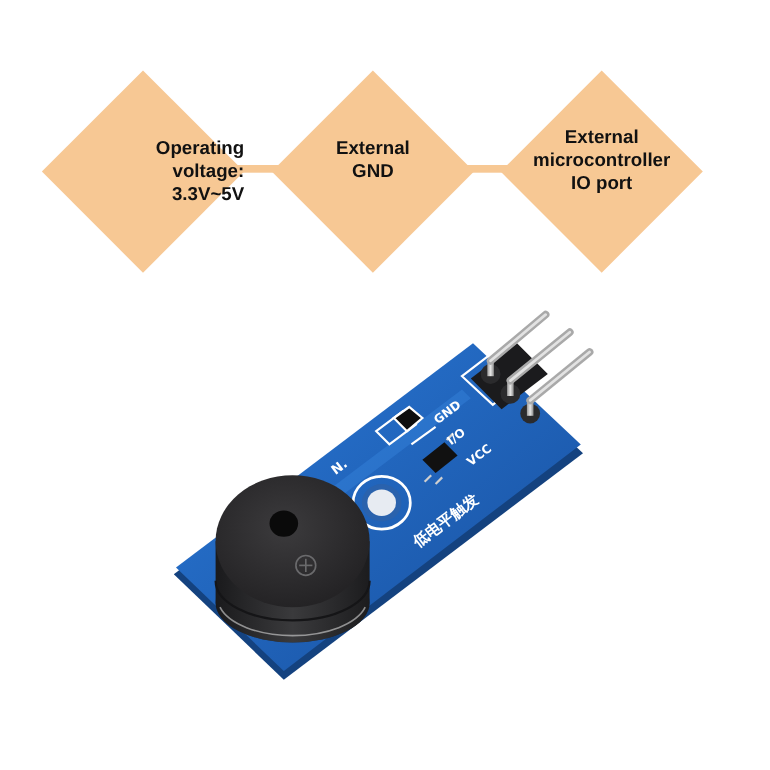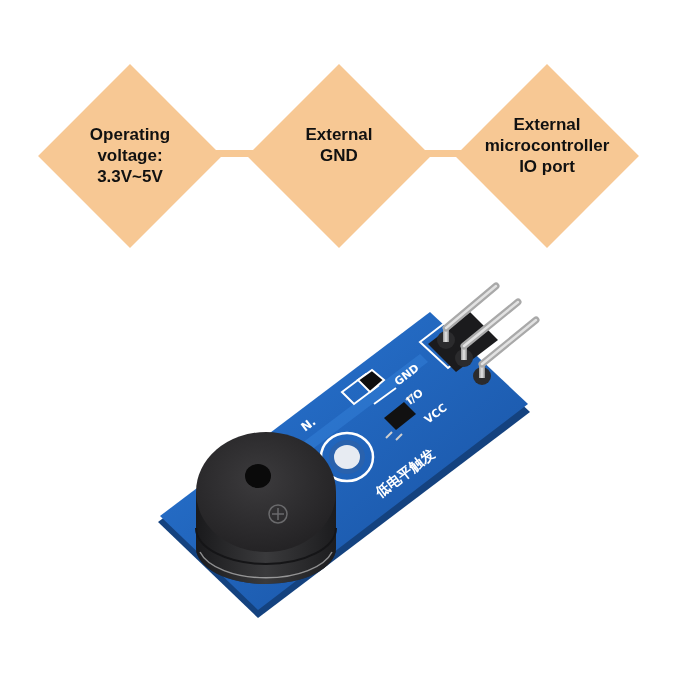--- a/index.html
+++ b/index.html
@@ -49,21 +49,21 @@
       justify-content: center;
       text-align: center;
       color: #111111;
       font-size: 17px;
       font-weight: bold;
       line-height: 21px;
     }
     .d1 { left: 38px; }
     .d2 { left: 247px; }
     .d3 { left: 455px; }
-    .d1 .diamond-label { padding-bottom: 2px; box-sizing: border-box; }
+    .d1 .diamond-label { padding-bottom: 2px; box-sizing: border-box; align-items: flex-end; }
     .d2 .diamond-label { padding-bottom: 22px; box-sizing: border-box; }
     .d3 .diamond-label { padding-bottom: 22px; box-sizing: border-box; }
     .module {
       position: absolute;
       left: 0;
       top: 240px;
       width: 700px;
       height: 460px;
     }
     svg text {

